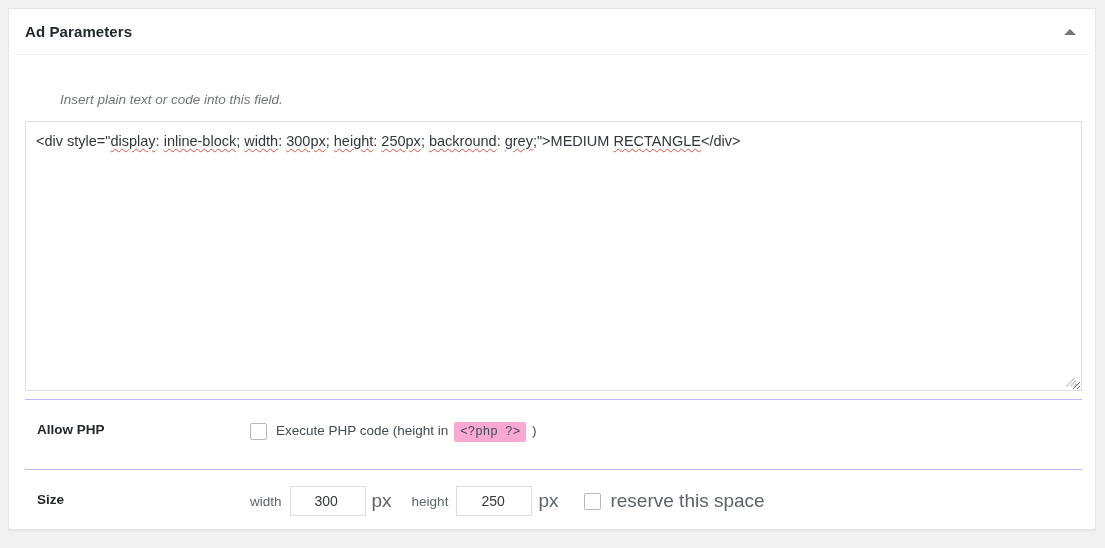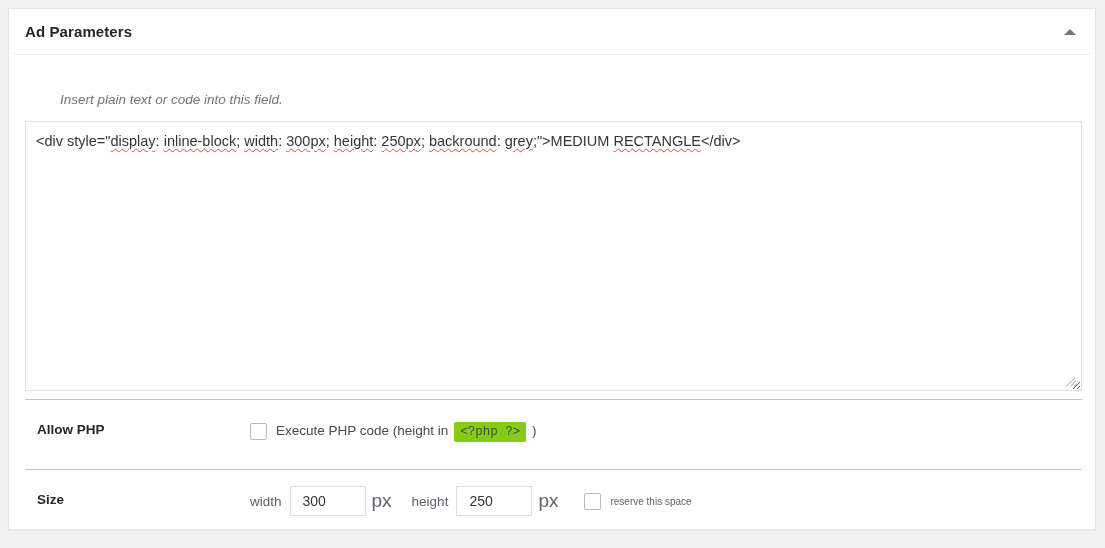--- a/index.html
+++ b/index.html
@@ -171,50 +171,50 @@
     cursor: pointer;
   }
   .cb-label {
     margin-left: 9px;
     font-size: 13.5px;
     color: #444b52;
     white-space: nowrap;
   }
   .cb-label-muted {
     margin-left: 9px;
-    font-size: 10px;
+    font-size: 19px;
     color: #5c6369;
     white-space: nowrap;
     text-align: right;
   }
   code.phptag {
     font-family: "Liberation Mono", monospace;
     font-size: 12.5px;
-    background: #84cc16;
+    background: #f9a8d4;
     color: #444b52;
     padding: 3px 6px;
     border-radius: 2px;
     margin: 0 2px;
   }
 
   
   .unit-label {
     font-size: 13.5px;
     color: #5c6369;
   }
   .num-input {
     width: 76px;
     height: 30px;
     box-sizing: border-box;
     border: 1px solid #dddddd;
     background: #fff;
     font-family: "Liberation Sans", sans-serif;
     font-size: 14px;
     color: #32373c;
-    padding: 0 12px;
+    padding: 0 24px;
     margin: 0 6px 0 8px;
     border-radius: 0;
     outline: none;
   }
   .px {
     font-size: 19px;
     color: #5c6369;
     margin-right: 20px;
   }
   .gap-left { margin-left: 6px; }

